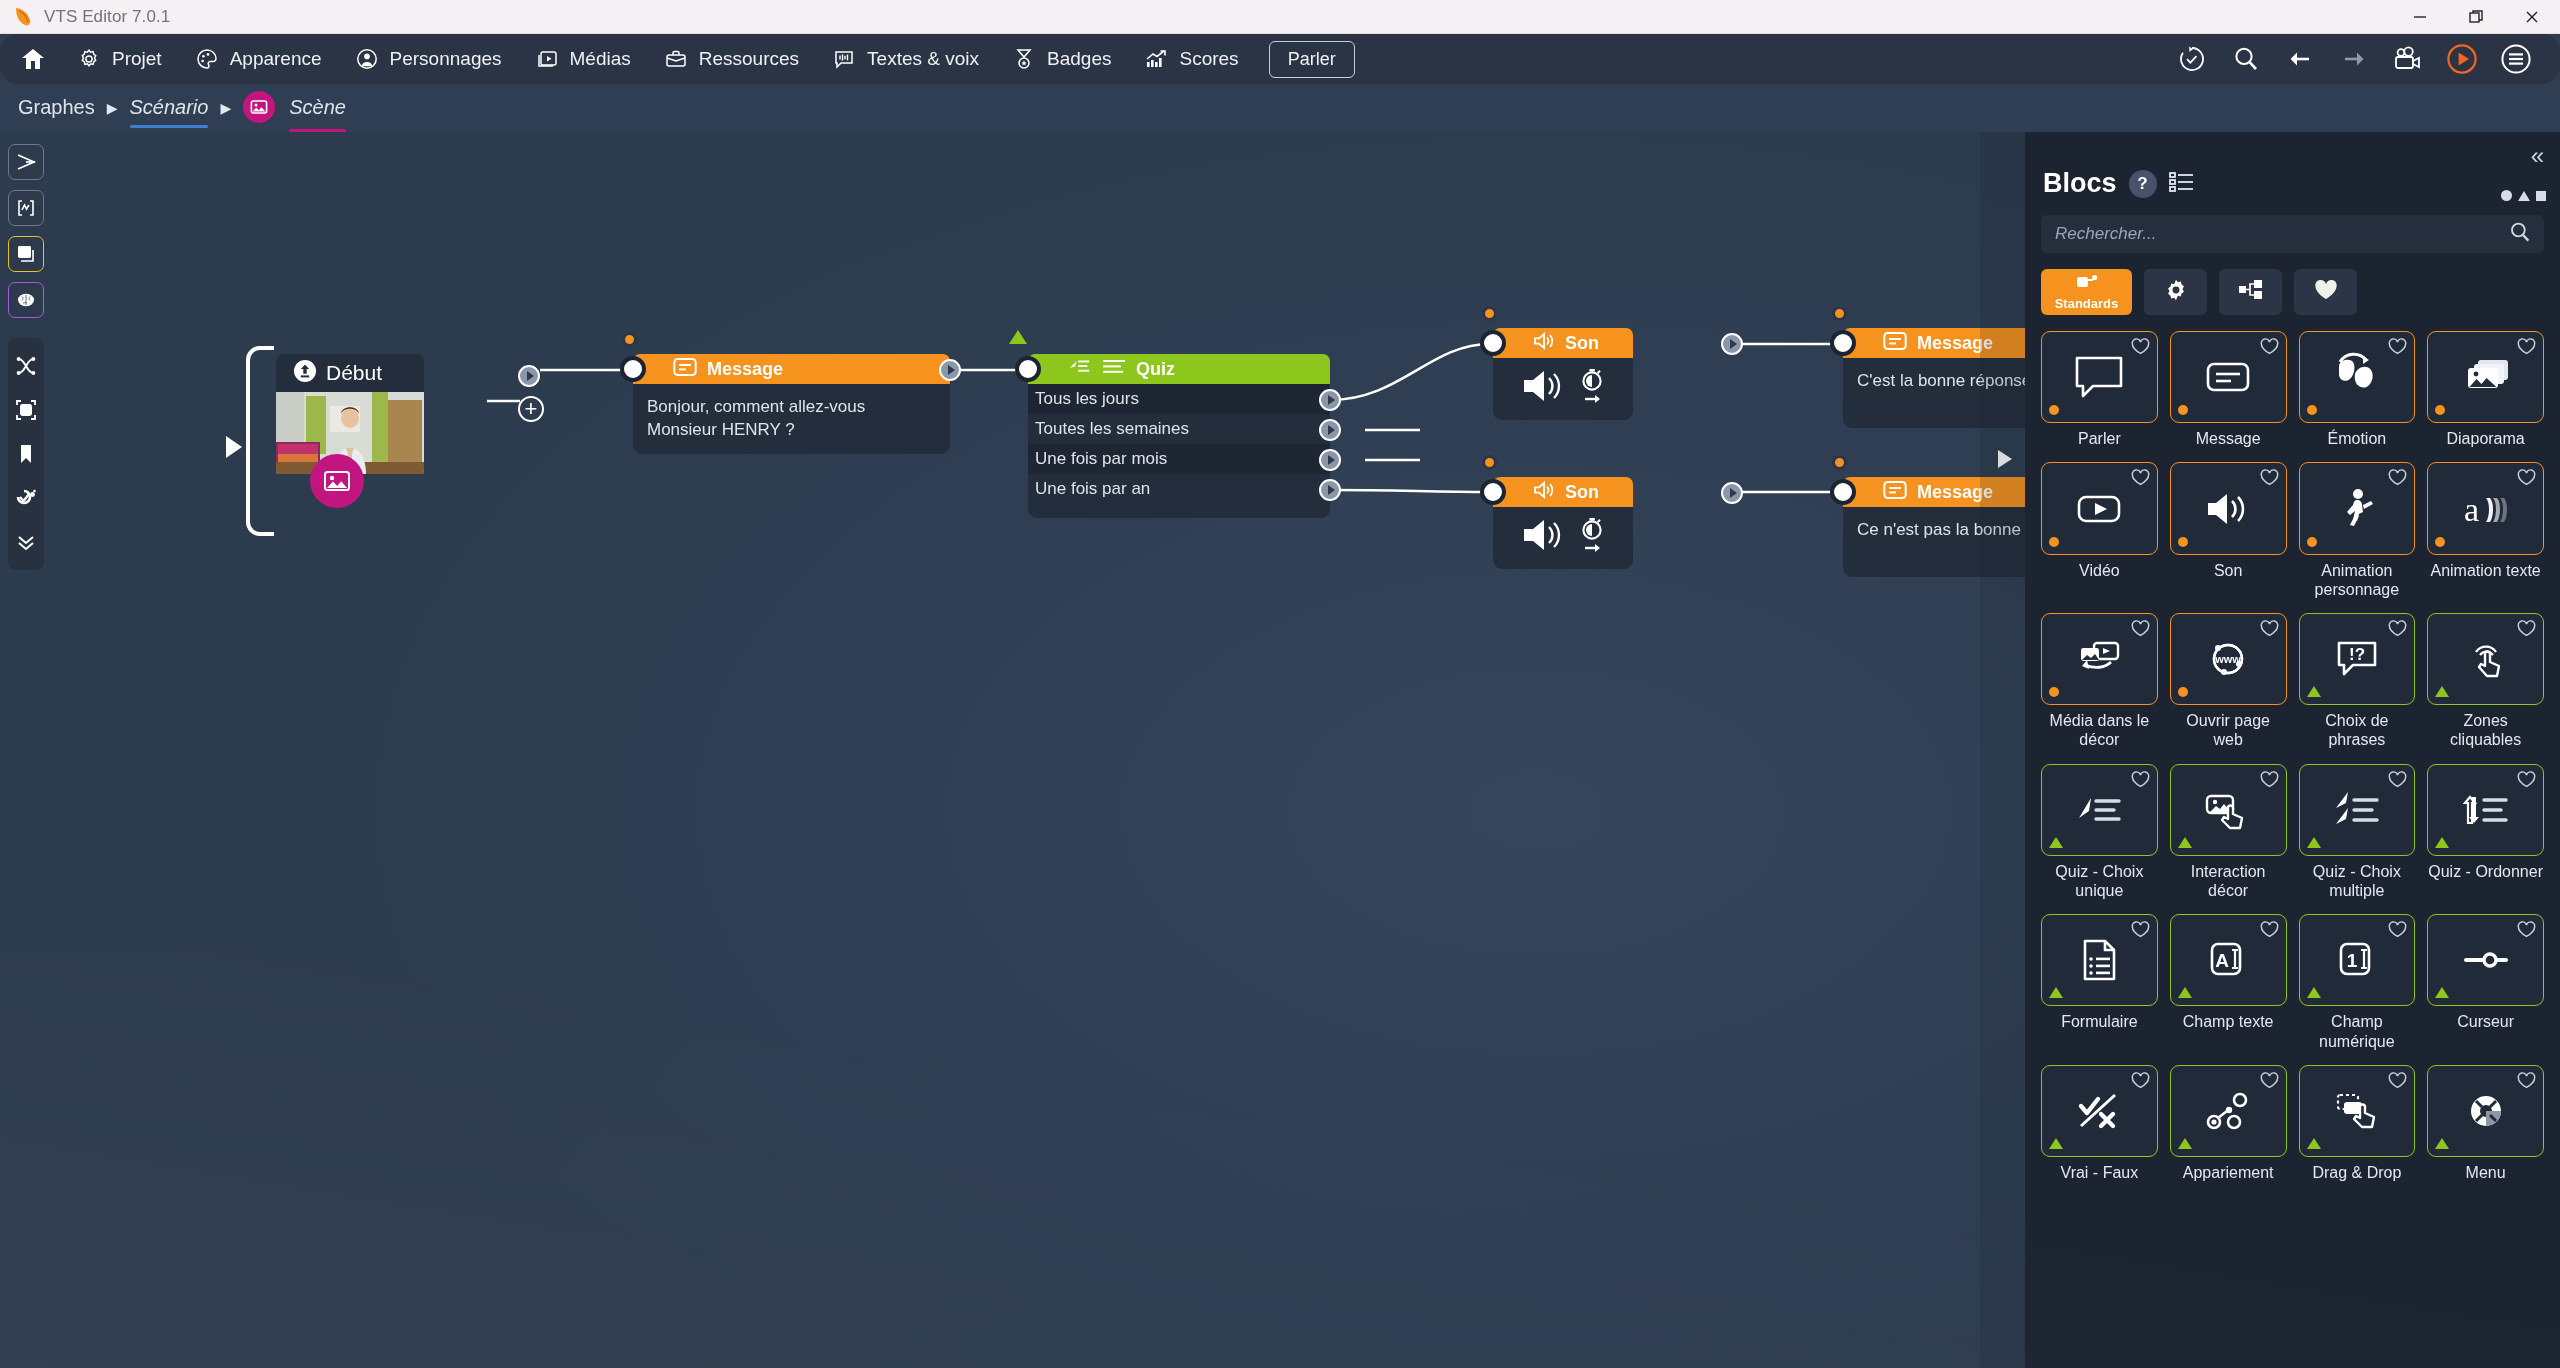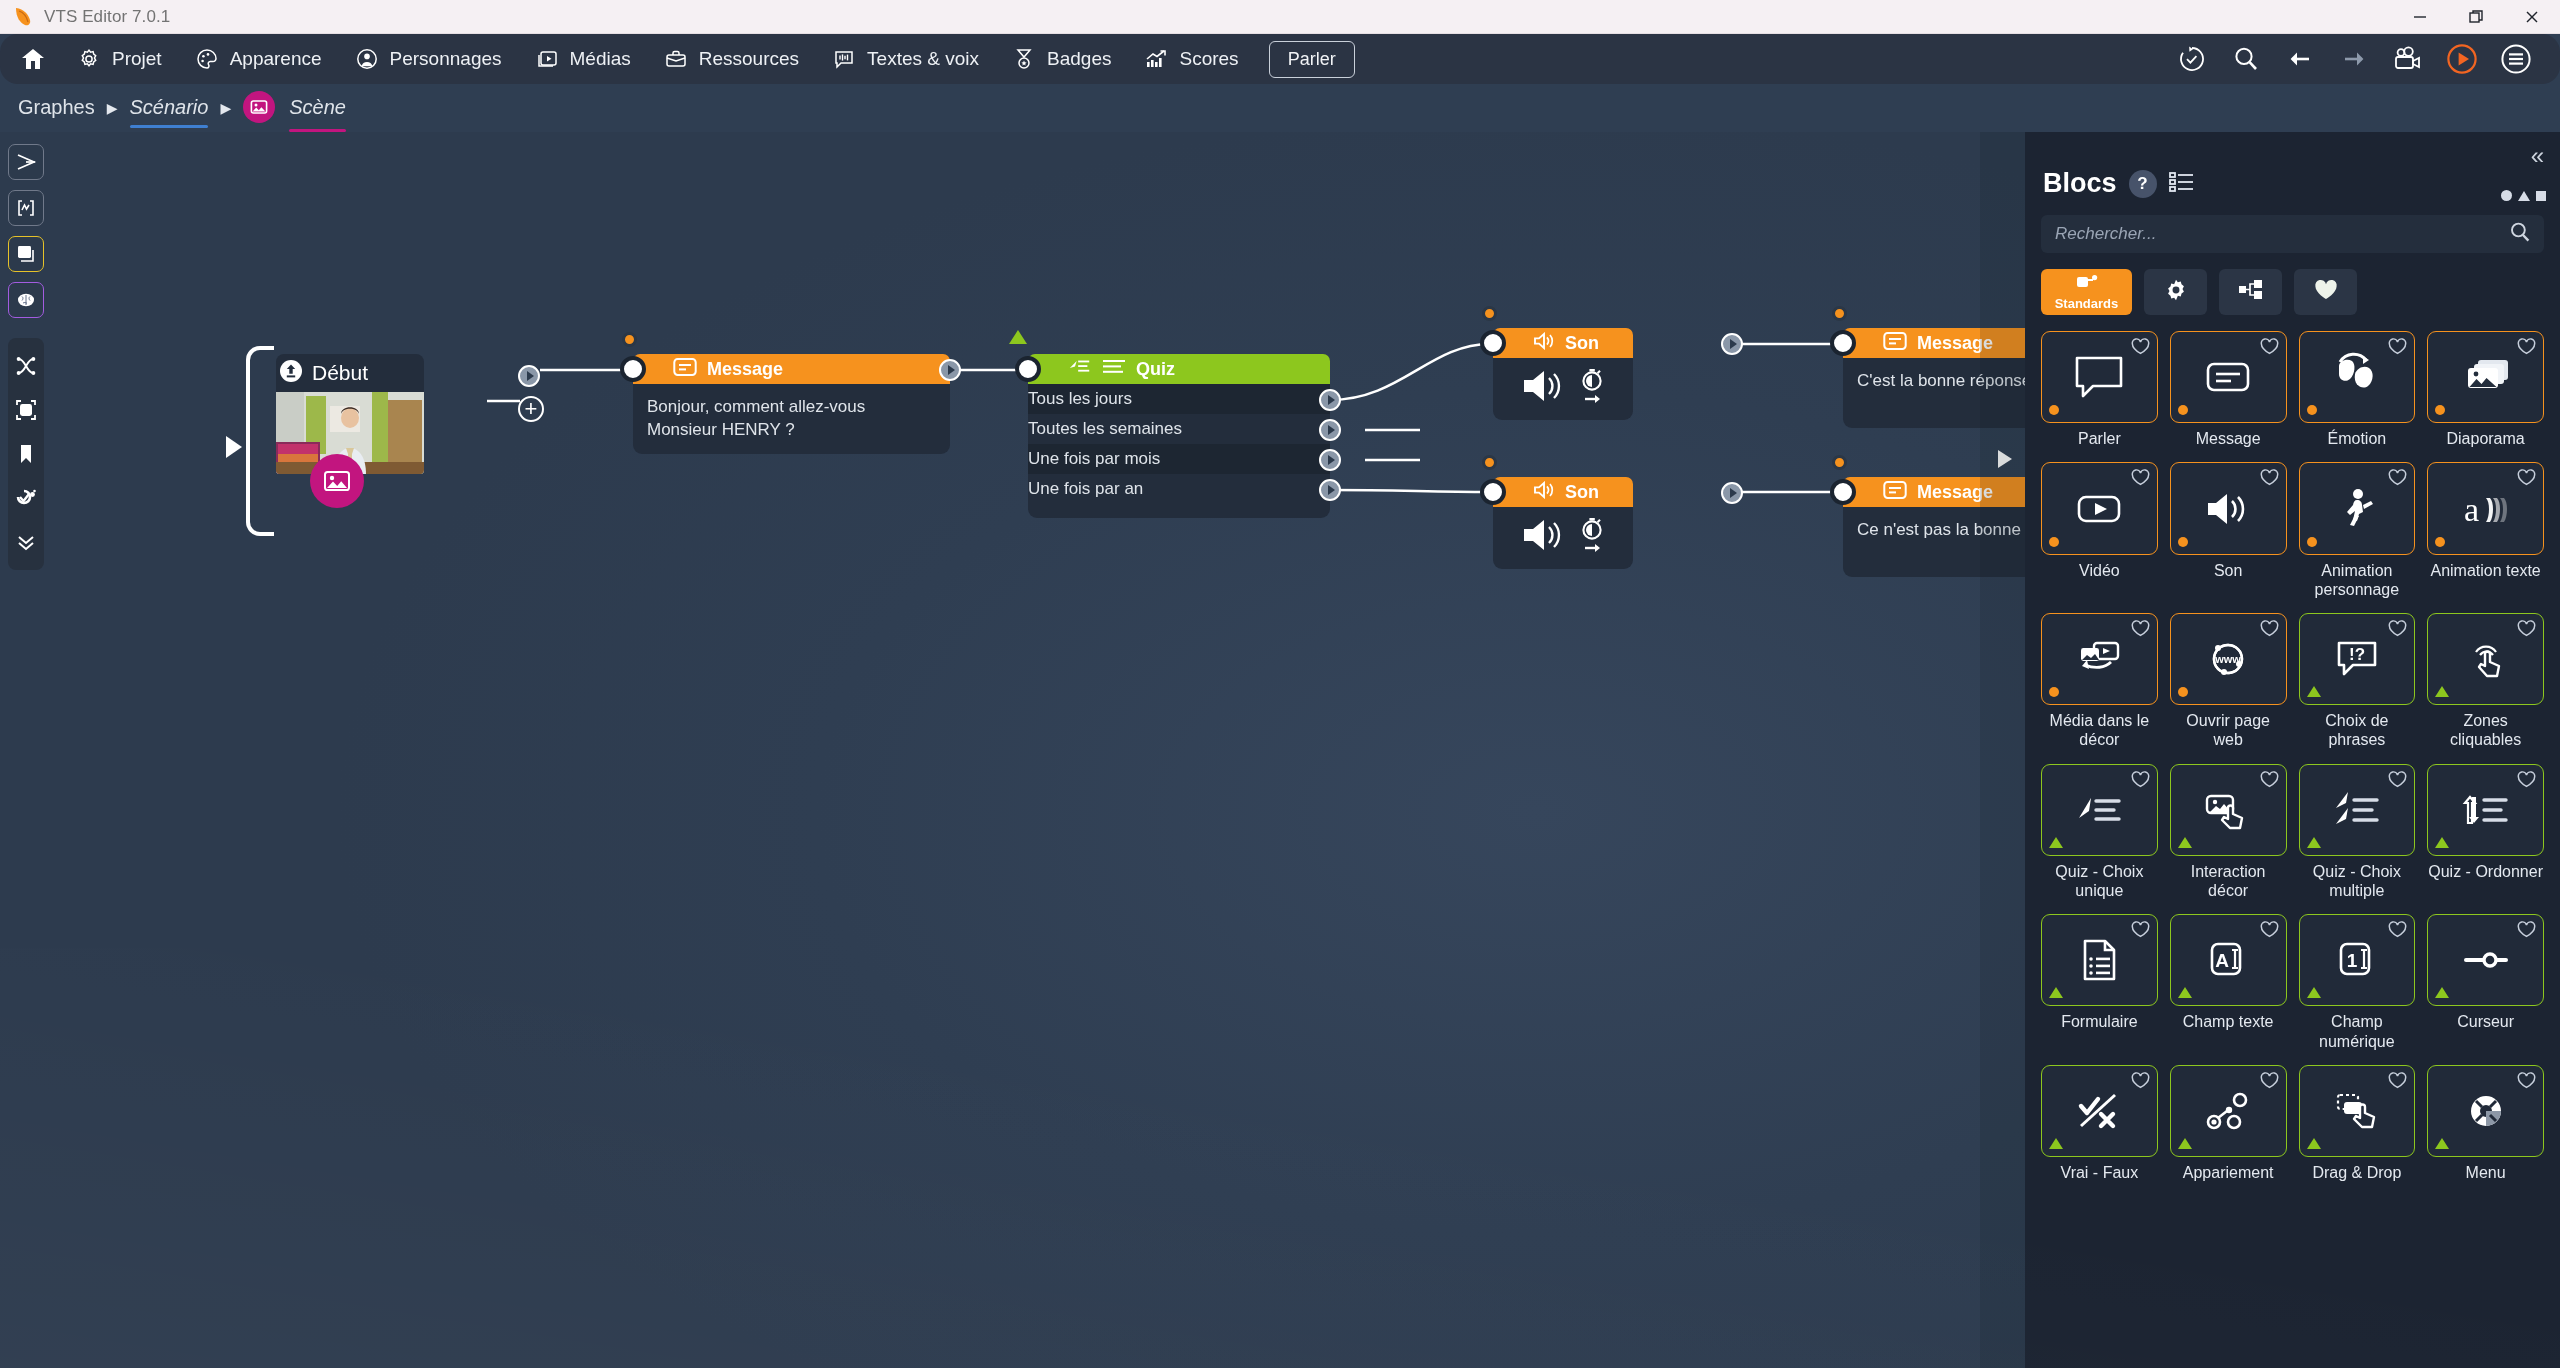--- a/index.html
+++ b/index.html
@@ -119,21 +119,21 @@
   }
   .badge-tri{
     position:absolute; width:0;height:0;border-left:9px solid transparent;
     border-right:9px solid transparent;border-bottom:14px solid #8dc71e;
   }
 
   
   .debut{ left:276px; top:222px; width:148px;}
   .debut .dh{
     background:#232d3c; border-radius:8px 8px 0 0; height:38px;
-    display:flex;align-items:center;gap:8px;padding-left:2px;font-size:21px;color:#fff;text-align:center;
+    display:flex;align-items:center;gap:8px;padding-left:16px;font-size:21px;color:#fff;text-align:center;
   }
   .debut-img{
     width:148px;height:82px;border-radius:0 0 4px 4px; overflow:hidden; position:relative;
     background:linear-gradient(#cfd7cf,#9fae98);
   }
   .debut-bracket{
     position:absolute; left:-30px; top:-8px; width:28px; height:190px;
     border:4px solid #fff; border-right:none; border-radius:14px 0 0 14px;
   }
   .debut-play{
@@ -145,21 +145,21 @@
     background:#c2157f; display:flex;align-items:center;justify-content:center;
   }
   .plus-port{
     position:absolute; width:26px;height:26px;border-radius:50%;
     border:2.5px solid #fff; color:#fff; display:flex;align-items:center;justify-content:center;
     font-size:22px; line-height:0;
   }
 
   
   .quiz-row{
-    height:30px; display:flex; align-items:center; 
+    height:30px; display:flex; align-items:center; padding-left:7px;
     font-size:17px; color:#dfe4ea;
   }
   .quiz-row.alt{ background:#1d2632;}
 
   svg.wires{ position:absolute; left:0; top:0; width:2560px; height:1236px; pointer-events:none;}
 
   
   .panel-veil{
     position:absolute; right:535px; top:0; width:45px; height:1236px;
     background:rgba(20,28,40,.16);

